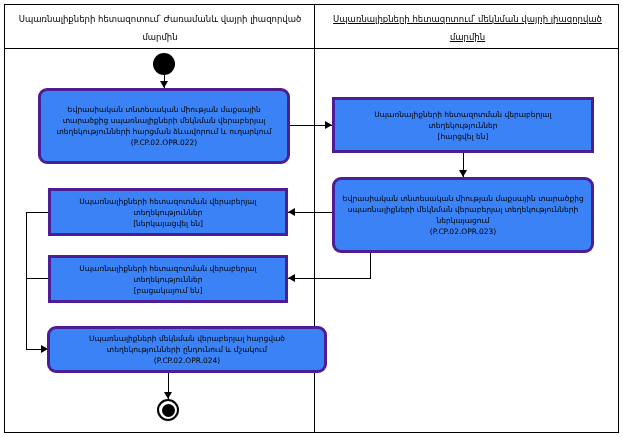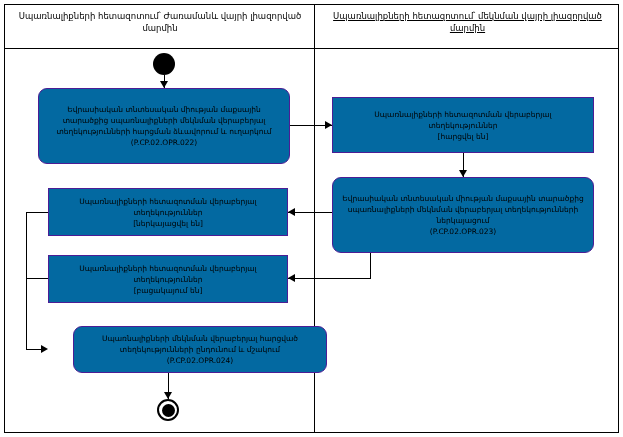--- a/index.html
+++ b/index.html
@@ -37,39 +37,39 @@
     left: 4px;
     top: 48px;
     width: 615px;
     height: 0;
     border-top: 1px solid #000000;
   }
   .lane-title {
     position: absolute;
     text-align: center;
     font-size: 8.5px;
-    line-height: 12px;
+    line-height: 18px;
     color: #000000;
   }
   .lane-title-left {
     left: 10px;
     top: 10px;
     width: 300px;
   }
   .lane-title-right {
     left: 320px;
     top: 10px;
     width: 295px;
     text-decoration: underline;
   }
   .node {
     position: absolute;
     box-sizing: border-box;
-    border: 1px solid #4c1d95;
-    background: #0369a1;
+    border: 3px solid #4c1d95;
+    background: #3b82f6;
     display: flex;
     align-items: center;
     justify-content: center;
     text-align: center;
     font-size: 7.5px;
     line-height: 11px;
     color: #000000;
     padding: 3px 6px;
   }
   .node.rounded {
@@ -188,21 +188,21 @@
     <span class="node-text">Սպառնալիքների հետազոտման վերաբերյալ տեղեկություններ
 [բացակայում են]</span>
   </div>
 
   <div class="line-h" style="left:26px; top:212px; width:22px;"></div>
   <div class="line-h" style="left:26px; top:278px; width:22px;"></div>
   <div class="line-v" style="left:26px; top:212px; height:137px;"></div>
   <div class="line-h" style="left:26px; top:349px; width:19px;"></div>
   <div class="arrow arrow-right" style="left:41px; top:345px;"></div>
 
-  <div class="node rounded" style="left:47px; top:326px; width:254px; height:47px;margin-left:26px;">
+  <div class="node rounded" style="left:47px; top:326px; width:280px; height:47px;">
     <span class="node-text">Սպառնալիքների մեկնման վերաբերյալ հարցված տեղեկությունների ընդունում և մշակում
 (P.CP.02.OPR.024)</span>
   </div>
 
   <div class="line-v" style="left:168px; top:373px; height:26px;"></div>
   <div class="arrow arrow-down" style="left:164px; top:392px;"></div>
 
   <div class="end-node-outer" style="left:157px; top:399px;"></div>
   <div class="end-node-inner" style="left:161.5px; top:403.5px;"></div>
 

